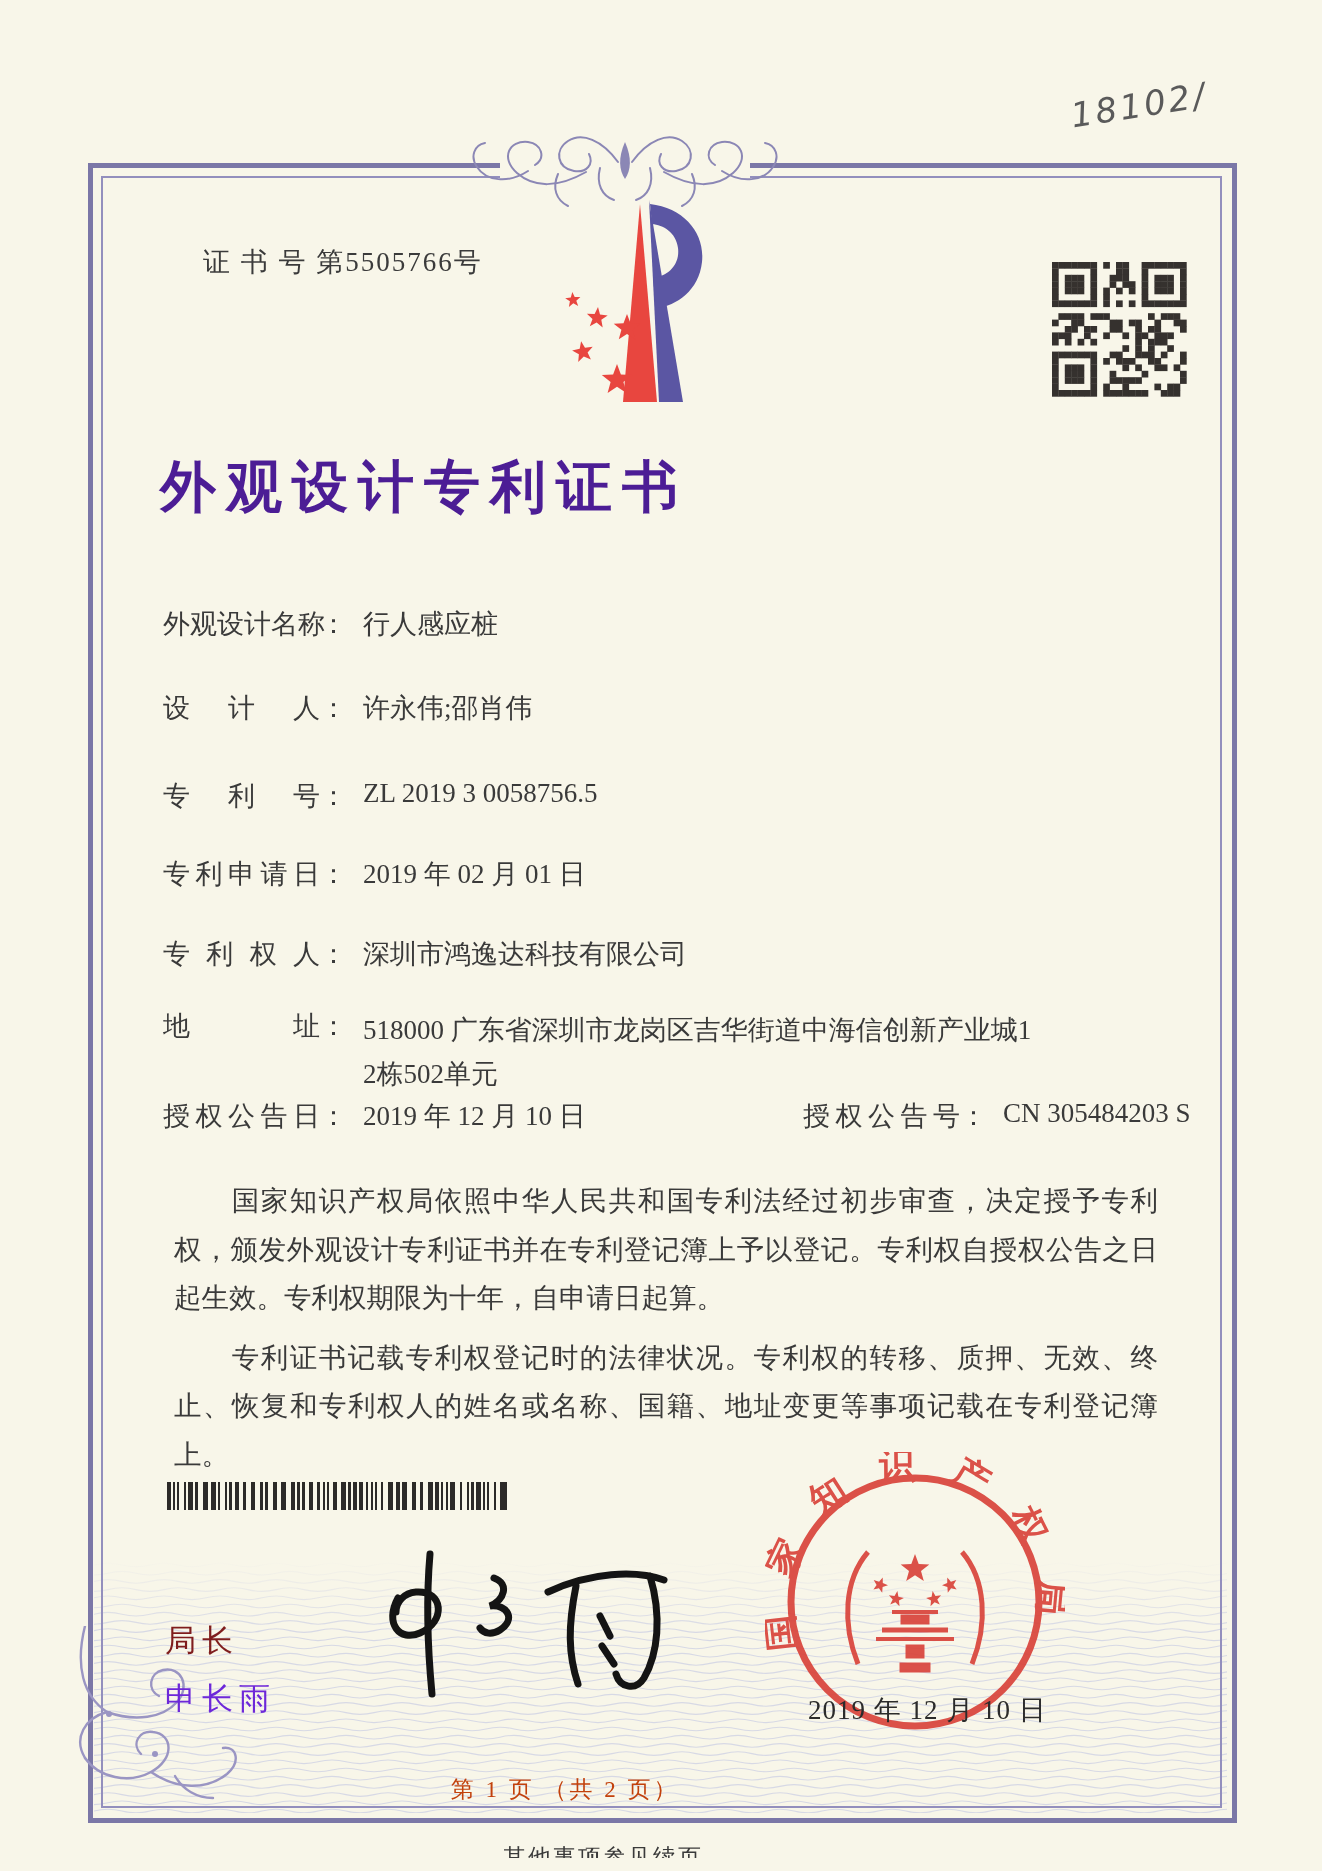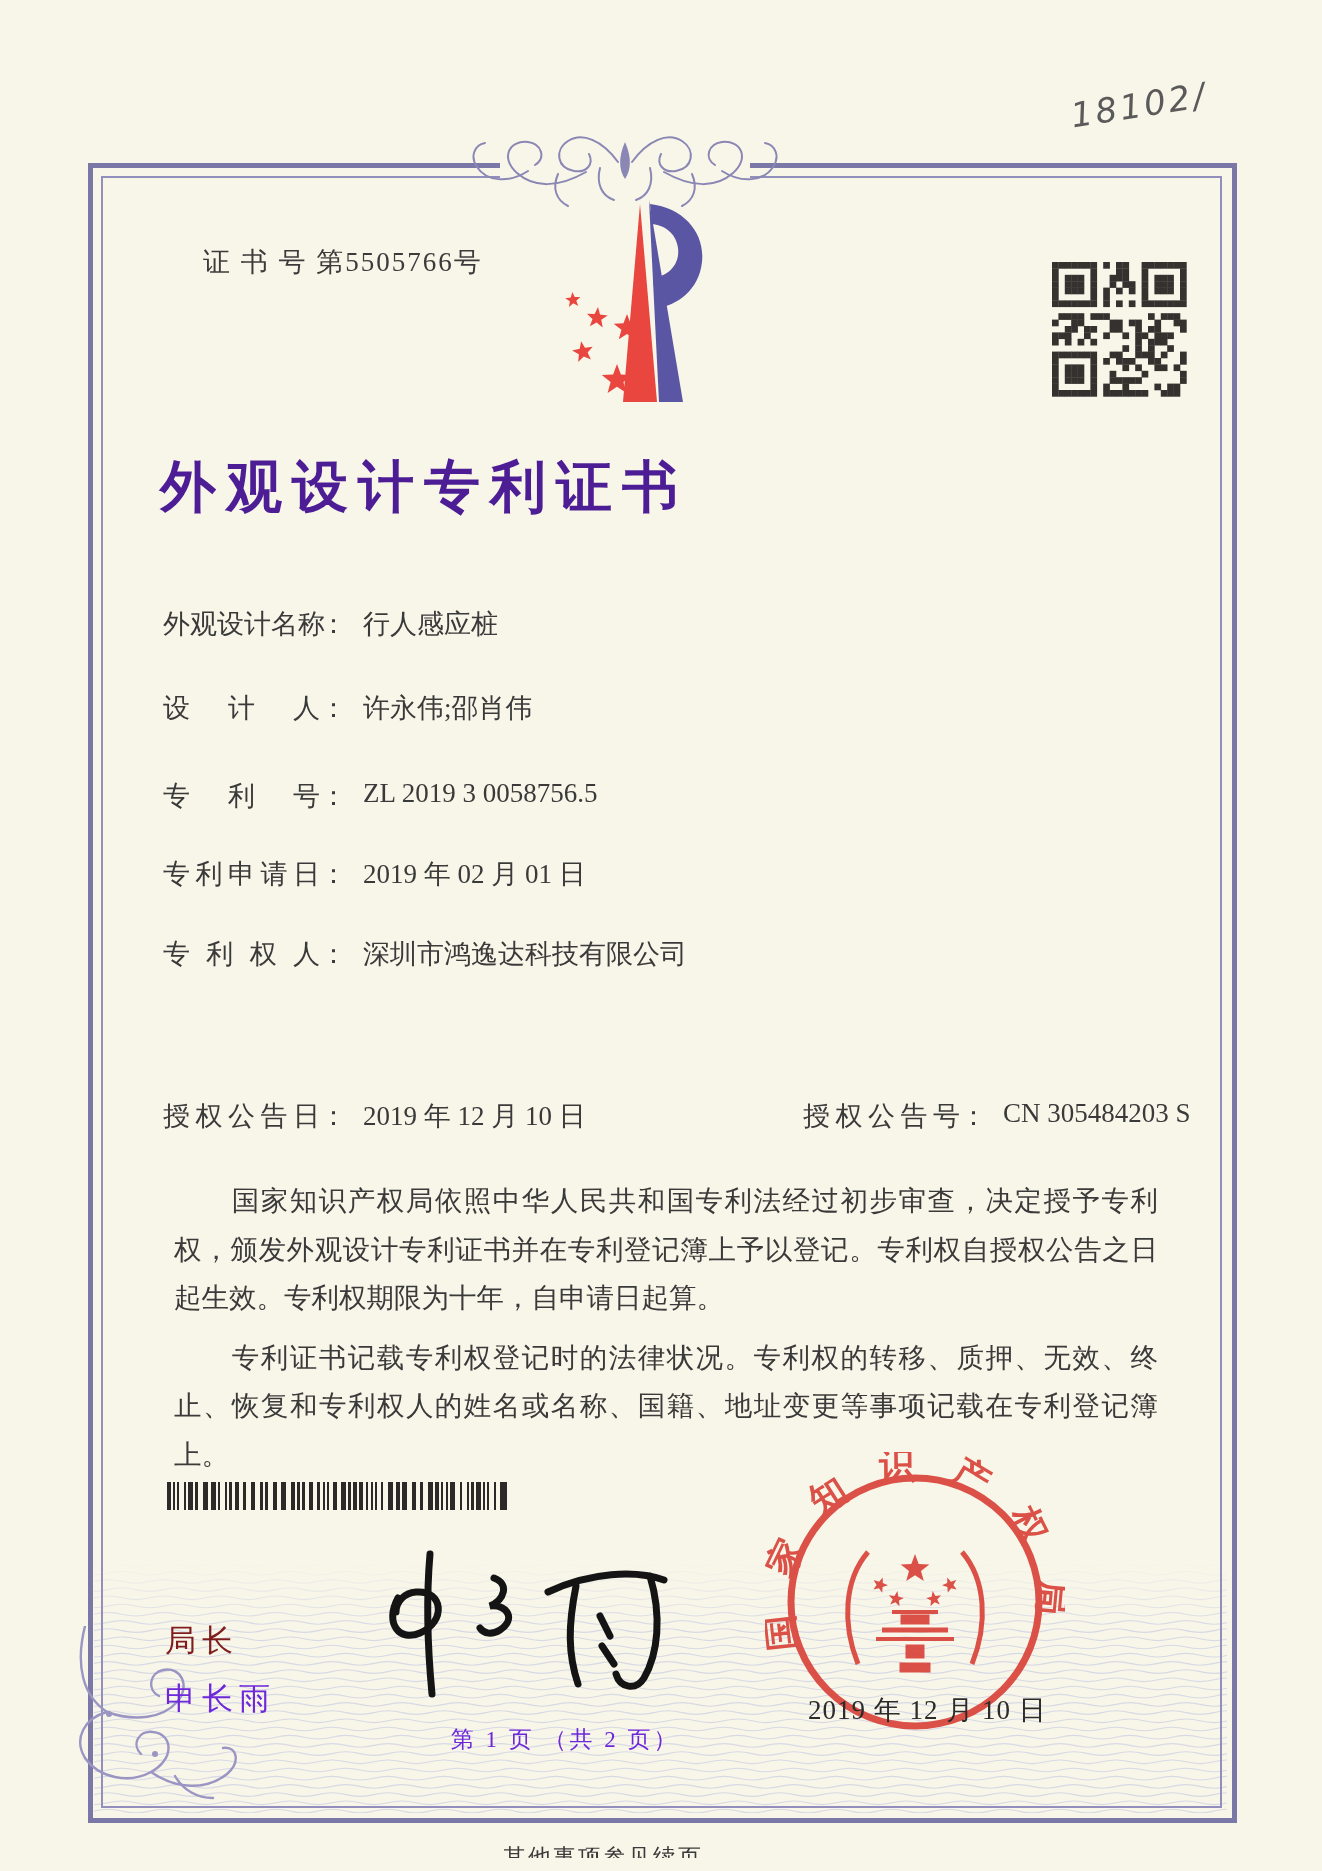--- a/index.html
+++ b/index.html
@@ -51,22 +51,22 @@
     background:linear-gradient(#f8f6e9, rgba(248,246,233,0)); }
 
   .director-label { left:165px; top:1620px; font-size:31px; color:#7f1d1d; z-index:3; letter-spacing:6px; }
   .director-name  { left:165px; top:1678px; font-size:31px; color:#6d28d9; z-index:3; letter-spacing:6px; }
 
   .signature { left:352px; top:1540px; z-index:3; }
 
   .seal { left:765px; top:1452px; z-index:4; }
   .seal-date { left:808px; top:1692px; font-size:27px; color:#2b2b2b; letter-spacing:1px; z-index:5; white-space:nowrap; }
 
-  .page-footer { left:165px; top:1724px; width:800px; text-align:center; font-size:23px;
-    letter-spacing:3px; color:#6d28d9; z-index:3; }
+  .page-footer { left:165px; top:1774px; width:800px; text-align:center; font-size:23px;
+    letter-spacing:3px; color:#c2410c; z-index:3; }
 
   .clipped-bottom { left:503px; top:1842px; height:16px; overflow:hidden; font-size:23px;
     letter-spacing:2px; color:#3a3a3a; z-index:3; }
 
   .top-ornament { left:440px; top:112px; z-index:3; }
   .corner-flourish { left:55px; top:1626px; z-index:2; }
 </style>
 </head>
 <body>
 
@@ -392,20 +392,23 @@
   </div>
 
   <div class="frow" style="top:856px">
     <span class="flabel">专利申请日</span><span class="fcolon">：</span><span class="fvalue">2019 年 02 月 01 日</span>
   </div>
 
   <div class="frow" style="top:936px">
     <span class="flabel">专利权人</span><span class="fcolon">：</span><span class="fvalue">深圳市鸿逸达科技有限公司</span>
   </div>
 
+  <div class="frow" style="top:1008px">
+    <span class="flabel">地址</span><span class="fcolon">：</span><span class="fvalue"><span class="addr-line" style="display:block">518000 广东省深圳市龙岗区吉华街道中海信创新产业城1</span><span class="addr-line" style="display:block">2栋502单元</span></span>
+  </div>
 
   <div class="frow" style="top:1098px; width:1010px">
     <span class="flabel">授权公告日</span><span class="fcolon">：</span><span class="fvalue">2019 年 12 月 10 日</span>
     <span class="fvalue2"><span class="flabel">授权公告号</span><span class="fcolon">：</span><span class="fvalue">CN 305484203 S</span></span>
   </div>
 
   <div class="abs bodytext">
     <p>国家知识产权局依照中华人民共和国专利法经过初步审查，决定授予专利权，颁发外观设计专利证书并在专利登记簿上予以登记。专利权自授权公告之日起生效。专利权期限为十年，自申请日起算。</p>
     <p>专利证书记载专利权登记时的法律状况。专利权的转移、质押、无效、终止、恢复和专利权人的姓名或名称、国籍、地址变更等事项记载在专利登记簿上。</p>
   </div>

